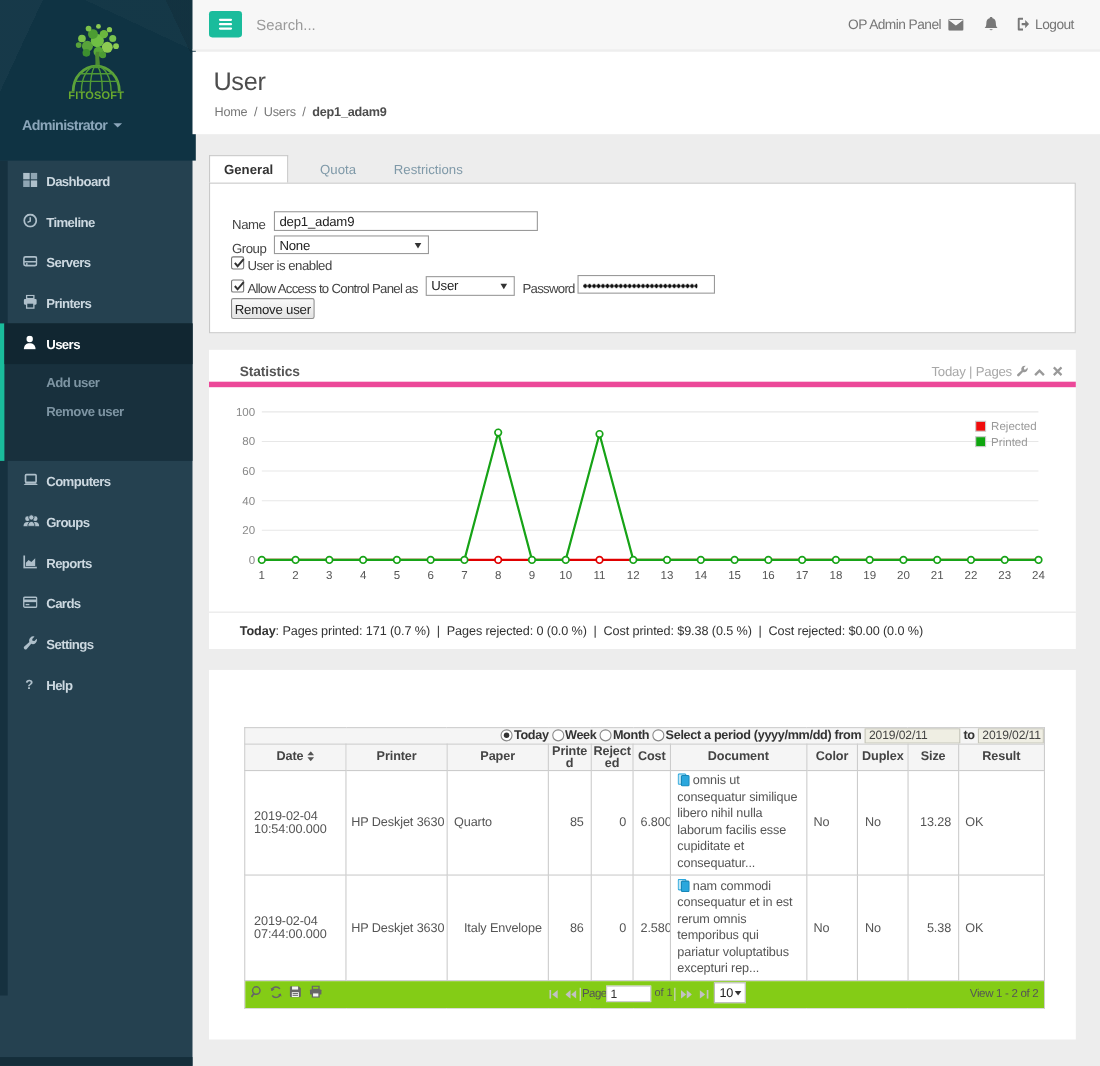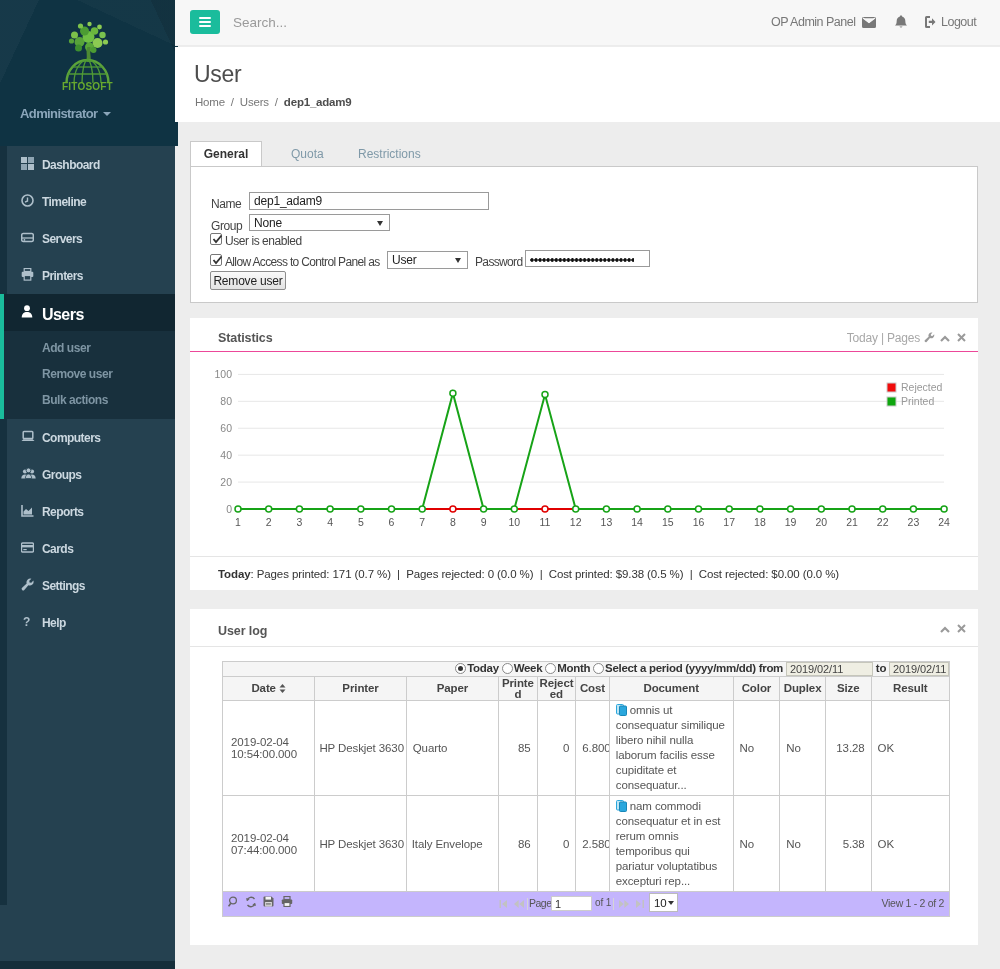--- a/index.html
+++ b/index.html
@@ -15,21 +15,21 @@
    linear-gradient(25deg, transparent 0 80%, rgba(255,255,255,0.025) 80% 100%);
 }
 #admin { position:absolute; left:20px; top:106px; font-size:13px; font-weight:bold; color:#8ba6ba; letter-spacing:-0.6px; }
 #admin .caret { display:inline-block; width:0; height:0; border-left:4px solid transparent; border-right:4px solid transparent; border-top:4px solid #8ba6ba; margin-left:6px; vertical-align:2px; }
 #leftstrip { position:absolute; left:0; top:146px; width:7px; height:759px; background:#16313f; }
 #botstrip { position:absolute; left:0; top:961px; width:175px; height:8px; background:#152e3a; }
 .mi { position:absolute; left:7px; width:168px; height:37px; color:#ccd8e0; font-size:12px; font-weight:bold; letter-spacing:-0.55px; }
 .mi svg { position:absolute; left:14px; top:11px; }
 .mi .tx { position:absolute; left:35px; top:12px; }
 #usersblock { position:absolute; left:0; top:294px; width:175px; height:125px; background:#18303d; border-left:4px solid #1abc9c; }
-#usersrow { position:absolute; left:0; top:0; width:171px; height:37px; background:#112631; color:#fff; font-size:16px; font-weight:bold; letter-spacing:-0.55px; }
+#usersrow { position:absolute; left:0; top:0; width:171px; height:37px; background:#112631; color:#fff; font-size:12px; font-weight:bold; letter-spacing:-0.55px; }
 #usersrow svg { position:absolute; left:17px; top:11px; }
 #usersrow .tx { position:absolute; left:38px; top:12px; }
 .smi { position:absolute; left:0; width:184px; height:26px; color:#7e95a3; font-size:12px; font-weight:bold; letter-spacing:-0.45px; }
 .smi .tx { position:absolute; left:38px; top:6px; }
 
 
 #topbar { position:absolute; left:175px; top:0; width:825px; height:46px; background:#f7f7f7; border-bottom:1px solid #ececec; }
 #burger { position:absolute; left:15px; top:10px; width:30px; height:24px; background:#1abc9c; border-radius:3px; }
 #burger i { position:absolute; left:9px; width:12px; height:2px; background:#fff; border-radius:1px; }
 #search { position:absolute; left:58px; top:15px; font-size:13.5px; color:#9a9a9a; }
@@ -37,21 +37,21 @@
 .tbico { position:absolute; }
 
 
 #headsec { position:absolute; left:175px; top:47px; width:825px; height:75px; background:#fff; }
 #h1 { position:absolute; left:19px; top:14px; font-size:23px; color:#4d4d4d; letter-spacing:-0.3px; }
 #crumbs { position:absolute; left:20px; top:49px; font-size:11.5px; color:#777; letter-spacing:-0.2px; }
 #crumbs b { color:#4d4d4d; }
 
 
 .panel { position:absolute; left:190px; width:788px; background:#fff; }
-.phead { position:relative; height:34px; border-bottom:1px solid #ec4899; }
+.phead { position:relative; height:34px; border-bottom:5px solid #ec4899; }
 .phead .ttl { position:absolute; left:28px; top:13px; font-size:12.5px; font-weight:bold; color:#555; letter-spacing:-0.1px; }
 .phr { position:absolute; }
 
 
 #tabs { position:absolute; left:190px; top:141px; width:788px; height:26px; font-size:12px; }
 #tabgen { position:absolute; left:0; top:0; width:72px; height:27px; background:#fff; border:1px solid #c9c9c9; border-bottom:none; font-weight:bold; color:#333; text-align:center; line-height:25px; }
 .tabtx { position:absolute; top:0; line-height:26px; color:#7f99a8; }
 #tabbox { position:absolute; left:190px; top:166px; width:788px; height:137px; background:#fff; border:1px solid #c9c9c9; }
 .frm { position:absolute; font-size:12px; color:#444; letter-spacing:-0.45px; white-space:nowrap; }
 .inp { position:absolute; border:1px solid #9a9a9a; background:#fff; font-size:12px; font-family:"Liberation Sans",sans-serif; color:#222; padding:0 4px; letter-spacing:-0.2px; }
@@ -72,21 +72,21 @@
 
 #logpanel { top:609px; height:336px; }
 #logtable { position:absolute; left:32px; top:52px; border-collapse:collapse; table-layout:fixed; font-size:11.5px; color:#555; letter-spacing:-0.1px; }
 #logtable td, #logtable th { border:1px solid #cccccc; overflow:hidden; }
 #logtable th { background:#f5f5f5; font-size:11.5px; color:#444; padding:1px 1px; font-weight:bold; line-height:10.5px;margin-left:11px; }
 #logtable td { background:#fff; padding:4px 6px; vertical-align:middle; }
 #logtable td.num { text-align:right; }
 #logtable td.date { padding-left:8px; }
 #logtable td.doc { padding:2px 5px 2px 6px; line-height:15px; color:#555; }
 #toprow td { background:#f5f5f5; padding:0; height:13px; font-size:11.5px; color:#333; font-weight:bold; text-align:right; letter-spacing:-0.3px; }
-#footrow td { background:#c4b5fd; padding:0; height:25px; font-weight:normal; position:relative; }
+#footrow td { background:#84cc16; padding:0; height:25px; font-weight:normal; position:relative; }
 .dinp { display:inline-block; background:#efeee3; border:1px solid #c6c6bb; font-weight:normal; font-size:11px; color:#444; padding:0 3px; height:14px; line-height:13px; text-align:left; vertical-align:middle; letter-spacing:-0.1px; }
 .radio { display:inline-block; position:relative; width:11px; height:11px; border:1px solid #888; border-radius:50%; background:#fff; vertical-align:-2px; margin-right:1px; }
 .radio.on:after { content:""; position:absolute; left:2px; top:2px; width:5px; height:5px; border-radius:50%; background:#333; }
 .fa { position:absolute; top:4px; }
 .pgt { position:absolute; top:5px; font-size:11.5px; color:#555; font-weight:normal; }
 #pginp { position:absolute; left:328px; top:4px; width:41px; height:15px; border:1px solid #ccc; background:#fff; font-size:11px; padding-left:3px; line-height:14px; font-weight:normal; color:#333; }
 #pgsel { position:absolute; left:426px; top:1px; width:29px; height:19px; border:1px solid #bbb; background:#fff; font-size:11.5px; font-weight:normal; color:#222; line-height:18px; padding-left:4px; }
 #pgsel .ar { position:absolute; right:3px; top:7px; width:0; height:0; border-left:3.5px solid transparent; border-right:3.5px solid transparent; border-top:4.5px solid #333; }
 .docic { display:inline-block; vertical-align:-2px; margin-right:3px; }
 </style>
@@ -134,23 +134,20 @@
             <circle cx="6" cy="3.2" r="2.9" fill="#fff"></circle>
             <path d="M0.7,12.5 C0.7,8.8 3,7 6,7 C9,7 11.3,8.8 11.3,12.5 Z" fill="#fff"></path>
           </svg>
           <span class="tx">Users</span>
         </div>
         <div class="smi" style="top:41px">
           <span class="tx">Add user</span>
         </div>
         <div class="smi" style="top:67px">
           <span class="tx">Remove user</span>
-        </div>
-        <div class="smi" style="top:93px">
-          <span class="tx">Bulk actions</span>
         </div>
       </div>
       <div class="mi" style="top:419px">
         <svg width="14" height="13" viewBox="0 0 14 13">
           <rect x="2.2" y="1.5" width="9.6" height="7" rx="0.8" fill="none" stroke="#aebfca" stroke-width="1.5"></rect>
           <path d="M0.5,11 L13.5,11 L11.8,9.3 L2.2,9.3 Z" fill="#aebfca"></path>
         </svg>
         <span class="tx">Computers</span>
       </div>
       <div class="mi" style="top:456px">
@@ -367,29 +364,20 @@
       <text x="711" y="37" font-size="10.5" fill="#999">Rejected</text>
       <rect x="697" y="43" width="9" height="9" fill="#0fa60f" stroke="#cccccc"></rect>
       <text x="711" y="51" font-size="10.5" fill="#999">Printed</text>
     </svg>
   <div id="statfoot">
       <span><b>Today</b>: Pages printed: 171 (0.7 %) &nbsp;|&nbsp; Pages rejected: 0 (0.0 %) &nbsp;|&nbsp; Cost printed: $9.38 (0.5 %) &nbsp;|&nbsp; Cost rejected: $0.00 (0.0 %)</span>
     </div>
 </div>
 
 <div class="panel" id="logpanel">
-  <div class="phead" style="border-bottom:1px solid #e5e5e5;height:38px;">
-    <div class="ttl" style="top:15px;">User log</div>
-    <svg class="phr" style="right:28px;top:17px" width="10" height="7" viewBox="0 0 10 7">
-        <path d="M1,6 L5,2 L9,6" stroke="#9a9a9a" stroke-width="2.2" fill="none"></path>
-      </svg>
-    <svg class="phr" style="right:12px;top:15px" width="9" height="9" viewBox="0 0 9 9">
-        <path d="M1,1 L8,8 M8,1 L1,8" stroke="#9a9a9a" stroke-width="2" fill="none"></path>
-      </svg>
-  </div>
   <table id="logtable" style="width:728px">
     <colgroup>
       <col style="width:91px">
         <col style="width:90px">
         <col style="width:91px">
         <col style="width:38px">
         <col style="width:38px">
         <col style="width:33px">
         <col style="width:122px">
         <col style="width:46px">
@@ -429,21 +417,21 @@
               <rect x="3.5" y="2" width="7" height="9.5" rx="1" fill="#2aa7dd" stroke="#1887b8"></rect>
             </svg>omnis ut consequatur similique libero nihil nulla laborum facilis esse cupiditate et consequatur...</td>
       <td>No</td>
       <td>No</td>
       <td class="num">13.28</td>
       <td>OK</td>
     </tr>
     <tr style="height:96px">
       <td class="date">2019-02-04 07:44:00.000</td>
       <td style="white-space:nowrap;padding-left:4px;">HP Deskjet 3630</td>
-      <td style="white-space:nowrap;padding-left:5px;">Italy Envelope</td>
+      <td style="white-space:nowrap;padding-left:15px;">Italy Envelope</td>
       <td class="num">86</td>
       <td class="num">0</td>
       <td class="num">2.580</td>
       <td class="doc"><svg class="docic" width="11" height="12" viewBox="0 0 11 12">
               <rect x="0.5" y="0.5" width="7" height="9.5" rx="1" fill="#bfe6f5" stroke="#2aa7dd"></rect>
               <rect x="3.5" y="2" width="7" height="9.5" rx="1" fill="#2aa7dd" stroke="#1887b8"></rect>
             </svg>nam commodi consequatur et in est rerum omnis temporibus qui pariatur voluptatibus excepturi rep...</td>
       <td>No</td>
       <td>No</td>
       <td class="num">5.38</td>

